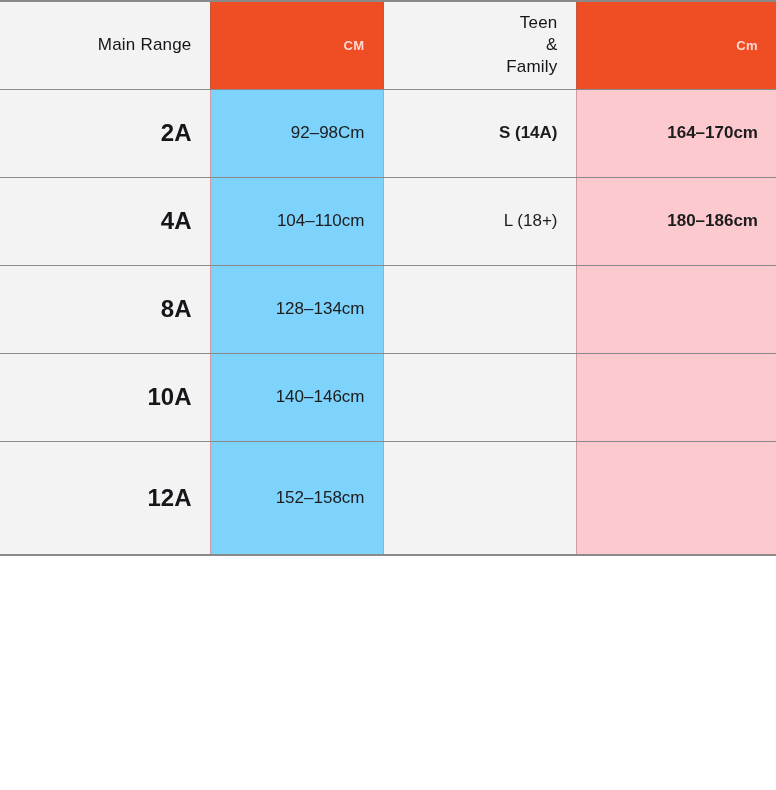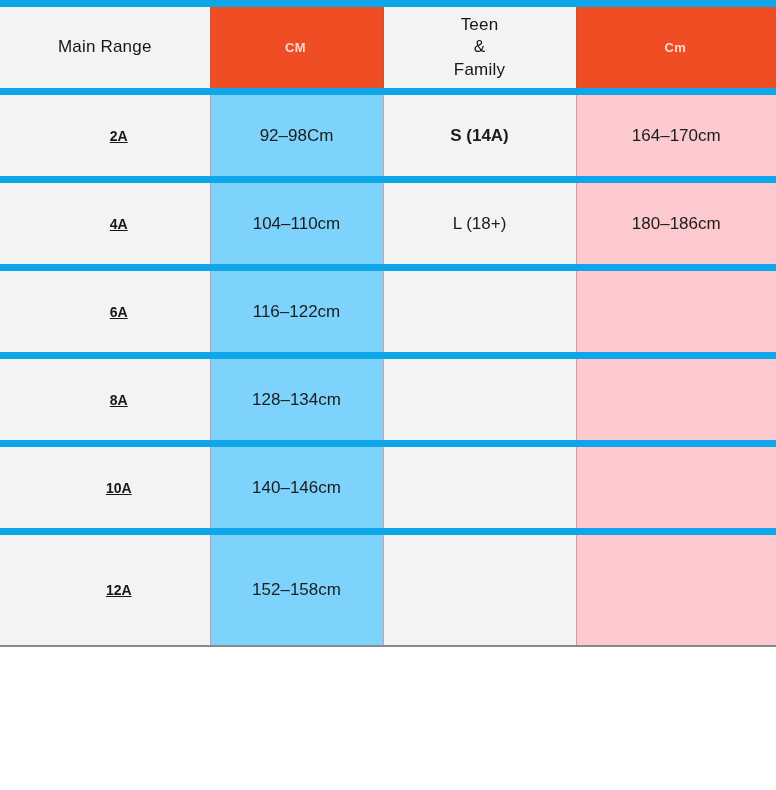--- a/index.html
+++ b/index.html
@@ -29,28 +29,28 @@
     border-bottom: 2px solid #8a8a8a;
   }
 
   table.size-chart col.c1 { width: 210px; }
   table.size-chart col.c2 { width: 173px; }
   table.size-chart col.c3 { width: 193px; }
   table.size-chart col.c4 { width: 200px; }
 
   table.size-chart td,
   table.size-chart th {
-    border-top: 7px solid #0ea5e9;
+    border-top: 1px solid #0ea5e9;
     border-bottom: 1px solid #8a8a8a;
     padding: 0 18px;
     vertical-align: middle;
     font-size: 17px;
     color: #1c1c1c;
     font-weight: 400;
-    text-align: center;
+    text-align: right;
     box-sizing: border-box;
   }
 
   
   thead th {
     height: 88px;
     font-size: 15px;
     font-weight: 700;
     text-align: center;
     letter-spacing: 0.2px;
@@ -80,28 +80,28 @@
     background: #f3f3f3;
   }
   tbody td.pink {
     background: #7dd3fc;
     border-left: 1px solid #cf9ba2;
     border-right: 1px solid #cf9ba2;
   }
   tbody td.pink.last {
     background: #fcc9cf;
     border-right: none;
+    font-weight: bold;
   }
 
   tbody td.label {
     font-weight: 700;
-    font-size: 14px;
+    font-size: 24px;
     color: #15161a;
     padding-left: 46px;
-    text-decoration: underline;
   }
   tbody td.measure {
     font-size: 17px;
     color: #1c1c1c;
     padding-left: 18px;
   }
   tbody td.teen {
     font-size: 17px;
     color: #1c1c1c;
     padding-left: 18px;
@@ -153,26 +153,20 @@
           <td class="plain teen strong">S (14A)</td>
           <td class="pink last measure">164–170cm</td>
         </tr>
         <tr>
           <td class="plain label">4A</td>
           <td class="pink measure">104–110cm</td>
           <td class="plain teen">L (18+)</td>
           <td class="pink last measure">180–186cm</td>
         </tr>
         <tr>
-          <td class="plain label">6A</td>
-          <td class="pink measure">116–122cm</td>
-          <td class="plain teen"></td>
-          <td class="pink last measure"></td>
-        </tr>
-        <tr>
           <td class="plain label">8A</td>
           <td class="pink measure">128–134cm</td>
           <td class="plain teen"></td>
           <td class="pink last measure"></td>
         </tr>
         <tr>
           <td class="plain label">10A</td>
           <td class="pink measure">140–146cm</td>
           <td class="plain teen"></td>
           <td class="pink last measure"></td>

